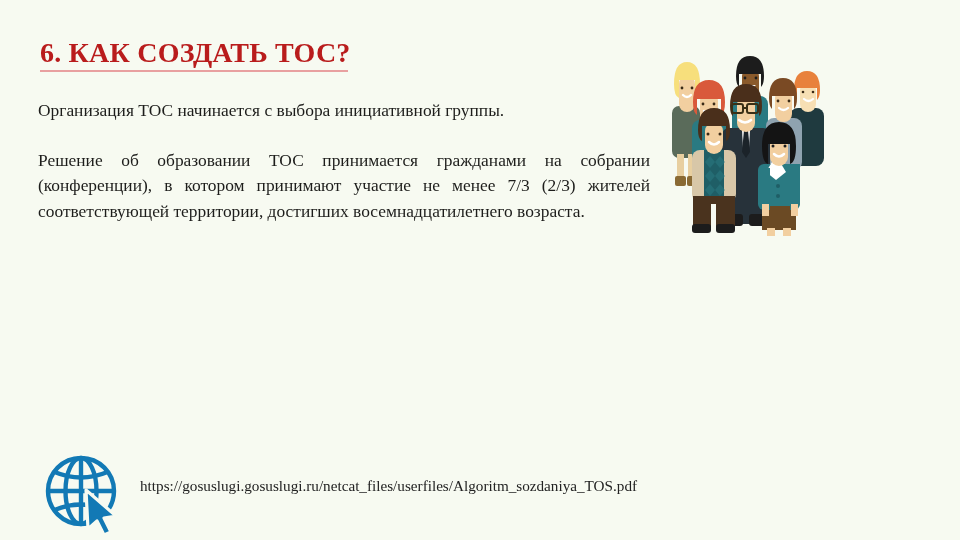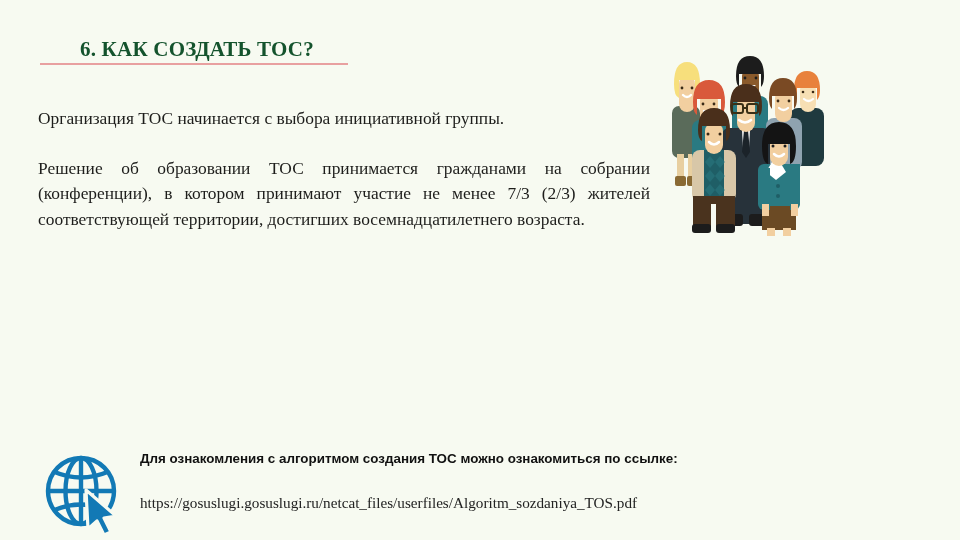--- a/index.html
+++ b/index.html
@@ -26,26 +26,25 @@
   
   .title-block {
     position: absolute;
     left: 40px;
     top: 38px;
     width: 310px;
   }
   .slide-title {
     font-family: "Liberation Serif", serif;
     font-weight: bold;
-    font-size: 21px;
+    font-size: 28px;
     letter-spacing: 0.2px;
-    color: #14532d;
+    color: #b91c1c;
     line-height: 1.05;
     white-space: nowrap;
-    margin-left: 40px;
   }
   .title-rule {
     margin-top: 3px;
     height: 2px;
     width: 308px;
     background: #e8a0a0;
   }
 
   
   .body-col {
@@ -55,21 +54,21 @@
     width: 612px;
   }
   .para {
     font-family: "Liberation Serif", serif;
     font-size: 17.4px;
     line-height: 1.47;
     color: #1d1d1b;
     text-align: justify;
     text-justify: inter-word;
   }
-  .para-1 { margin: 8px 0 24px 0; }
+  .para-1 { margin: 0 0 24px 0; }
   .para-2 { margin: 0; }
 
   
   .people-art {
     position: absolute;
     left: 666px;
     top: 46px;
     width: 200px;
     height: 190px;
   }
@@ -261,19 +260,18 @@
           <line x1="10" y1="45" x2="76" y2="45"></line>
           <line x1="43" y1="12" x2="43" y2="78"></line>
           <path d="M16.5 26 q26.5 11 53 0"></path>
           <path d="M16.5 64 q26.5 -11 53 0"></path>
         </g>
         <path d="M48 44 l30 26 l-12 2 l7 14 l-7 3 l-7 -14 l-9 8 z" fill="#1279b5" stroke="#f7faf1" stroke-width="3.2" stroke-linejoin="round"></path>
       </svg>
     </div>
 
     <div class="footer-text">
-      <div class="footer-heading">Для ознакомления с алгоритмом создания ТОС можно ознакомиться по ссылке:</div>
       <div class="footer-url">https://gosuslugi.gosuslugi.ru/netcat_files/userfiles/Algoritm_sozdaniya_TOS.pdf</div>
     </div>
 
   </div>
 
 </div>
 
 </body></html>

